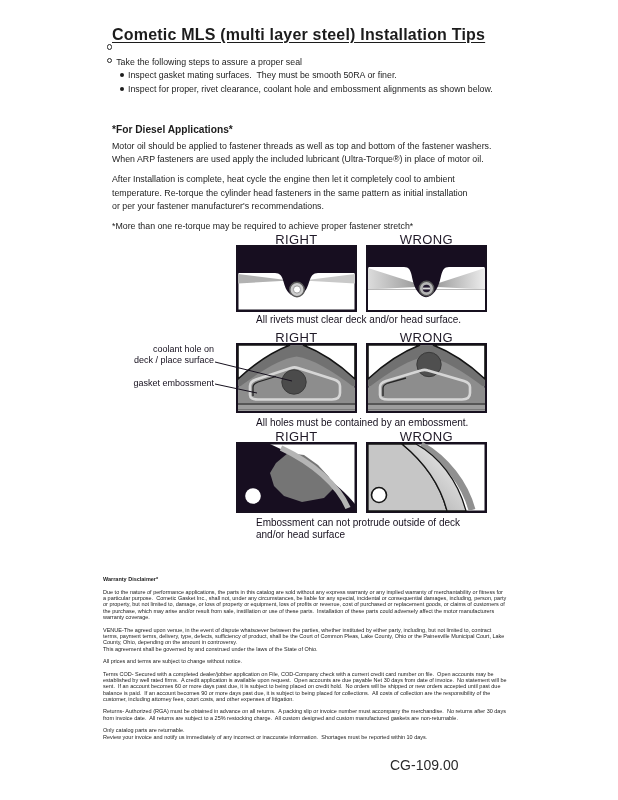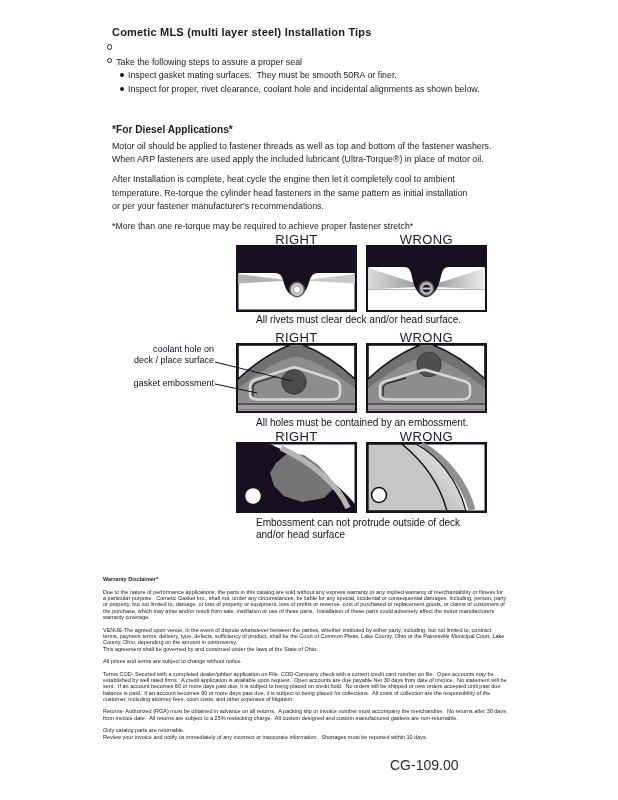--- a/index.html
+++ b/index.html
@@ -4,22 +4,22 @@
 <style>
   html,body { margin:0; padding:0; background:#e8e8e8; }
   .page {
     position:relative; width:618px; height:800px; margin:0 auto;
     background:#ffffff; overflow:hidden;
     font-family:"Liberation Sans", sans-serif; color:#1c1c1c;
   }
   
   .title {
     position:absolute; left:112px; top:26px;
-    font-size:11px; font-weight:bold; letter-spacing:0.2px;
-    text-underline-offset:2px;
+    font-size:16px; font-weight:bold; letter-spacing:0.2px;
+    text-decoration:underline; text-underline-offset:2px;
   }
   
   .bullets { position:absolute; left:107px; top:42px; font-size:8.8px; line-height:13.5px; }
   .bullet-row { white-space:pre-wrap; }
   .bullet-row.sub { margin-left:13px; }
   .marker-circ {
     display:inline-block; width:3.2px; height:3.2px; border:0.9px solid #2a2a2a;
     border-radius:50%; margin-right:4px; vertical-align:1.5px;
   }
   .marker-dot {
@@ -56,21 +56,21 @@
 <body>
 
 <div class="page">
 
   <div class="title">Cometic MLS (multi layer steel) Installation Tips</div>
 
   <div class="bullets">
     <div class="bullet-row"><span class="marker-circ"></span></div>
     <div class="bullet-row"><span class="marker-circ"></span><span>Take the following steps to assure a proper seal</span></div>
     <div class="bullet-row sub"><span class="marker-dot"></span><span>Inspect gasket mating surfaces.  They must be smooth 50RA or finer.</span></div>
-    <div class="bullet-row sub"><span class="marker-dot"></span><span>Inspect for proper, rivet clearance, coolant hole and incidental alignments as shown below.</span></div>
+    <div class="bullet-row sub"><span class="marker-dot"></span><span>Inspect for proper, rivet clearance, coolant hole and embossment alignments as shown below.</span></div>
   </div>
 
   <div class="diesel">
     <div class="diesel-head">*For Diesel Applications*</div>
     <p>Motor oil should be applied to fastener threads as well as top and bottom of the fastener washers.
 When ARP fasteners are used apply the included lubricant (Ultra-Torque®) in place of motor oil.</p>
     <p>After Installation is complete, heat cycle the engine then let it completely cool to ambient
 temperature. Re-torque the cylinder head fasteners in the same pattern as initial installation
 or per your fastener manufacturer's recommendations.</p>
     <p>*More than one re-torque may be required to achieve proper fastener stretch*</p>

